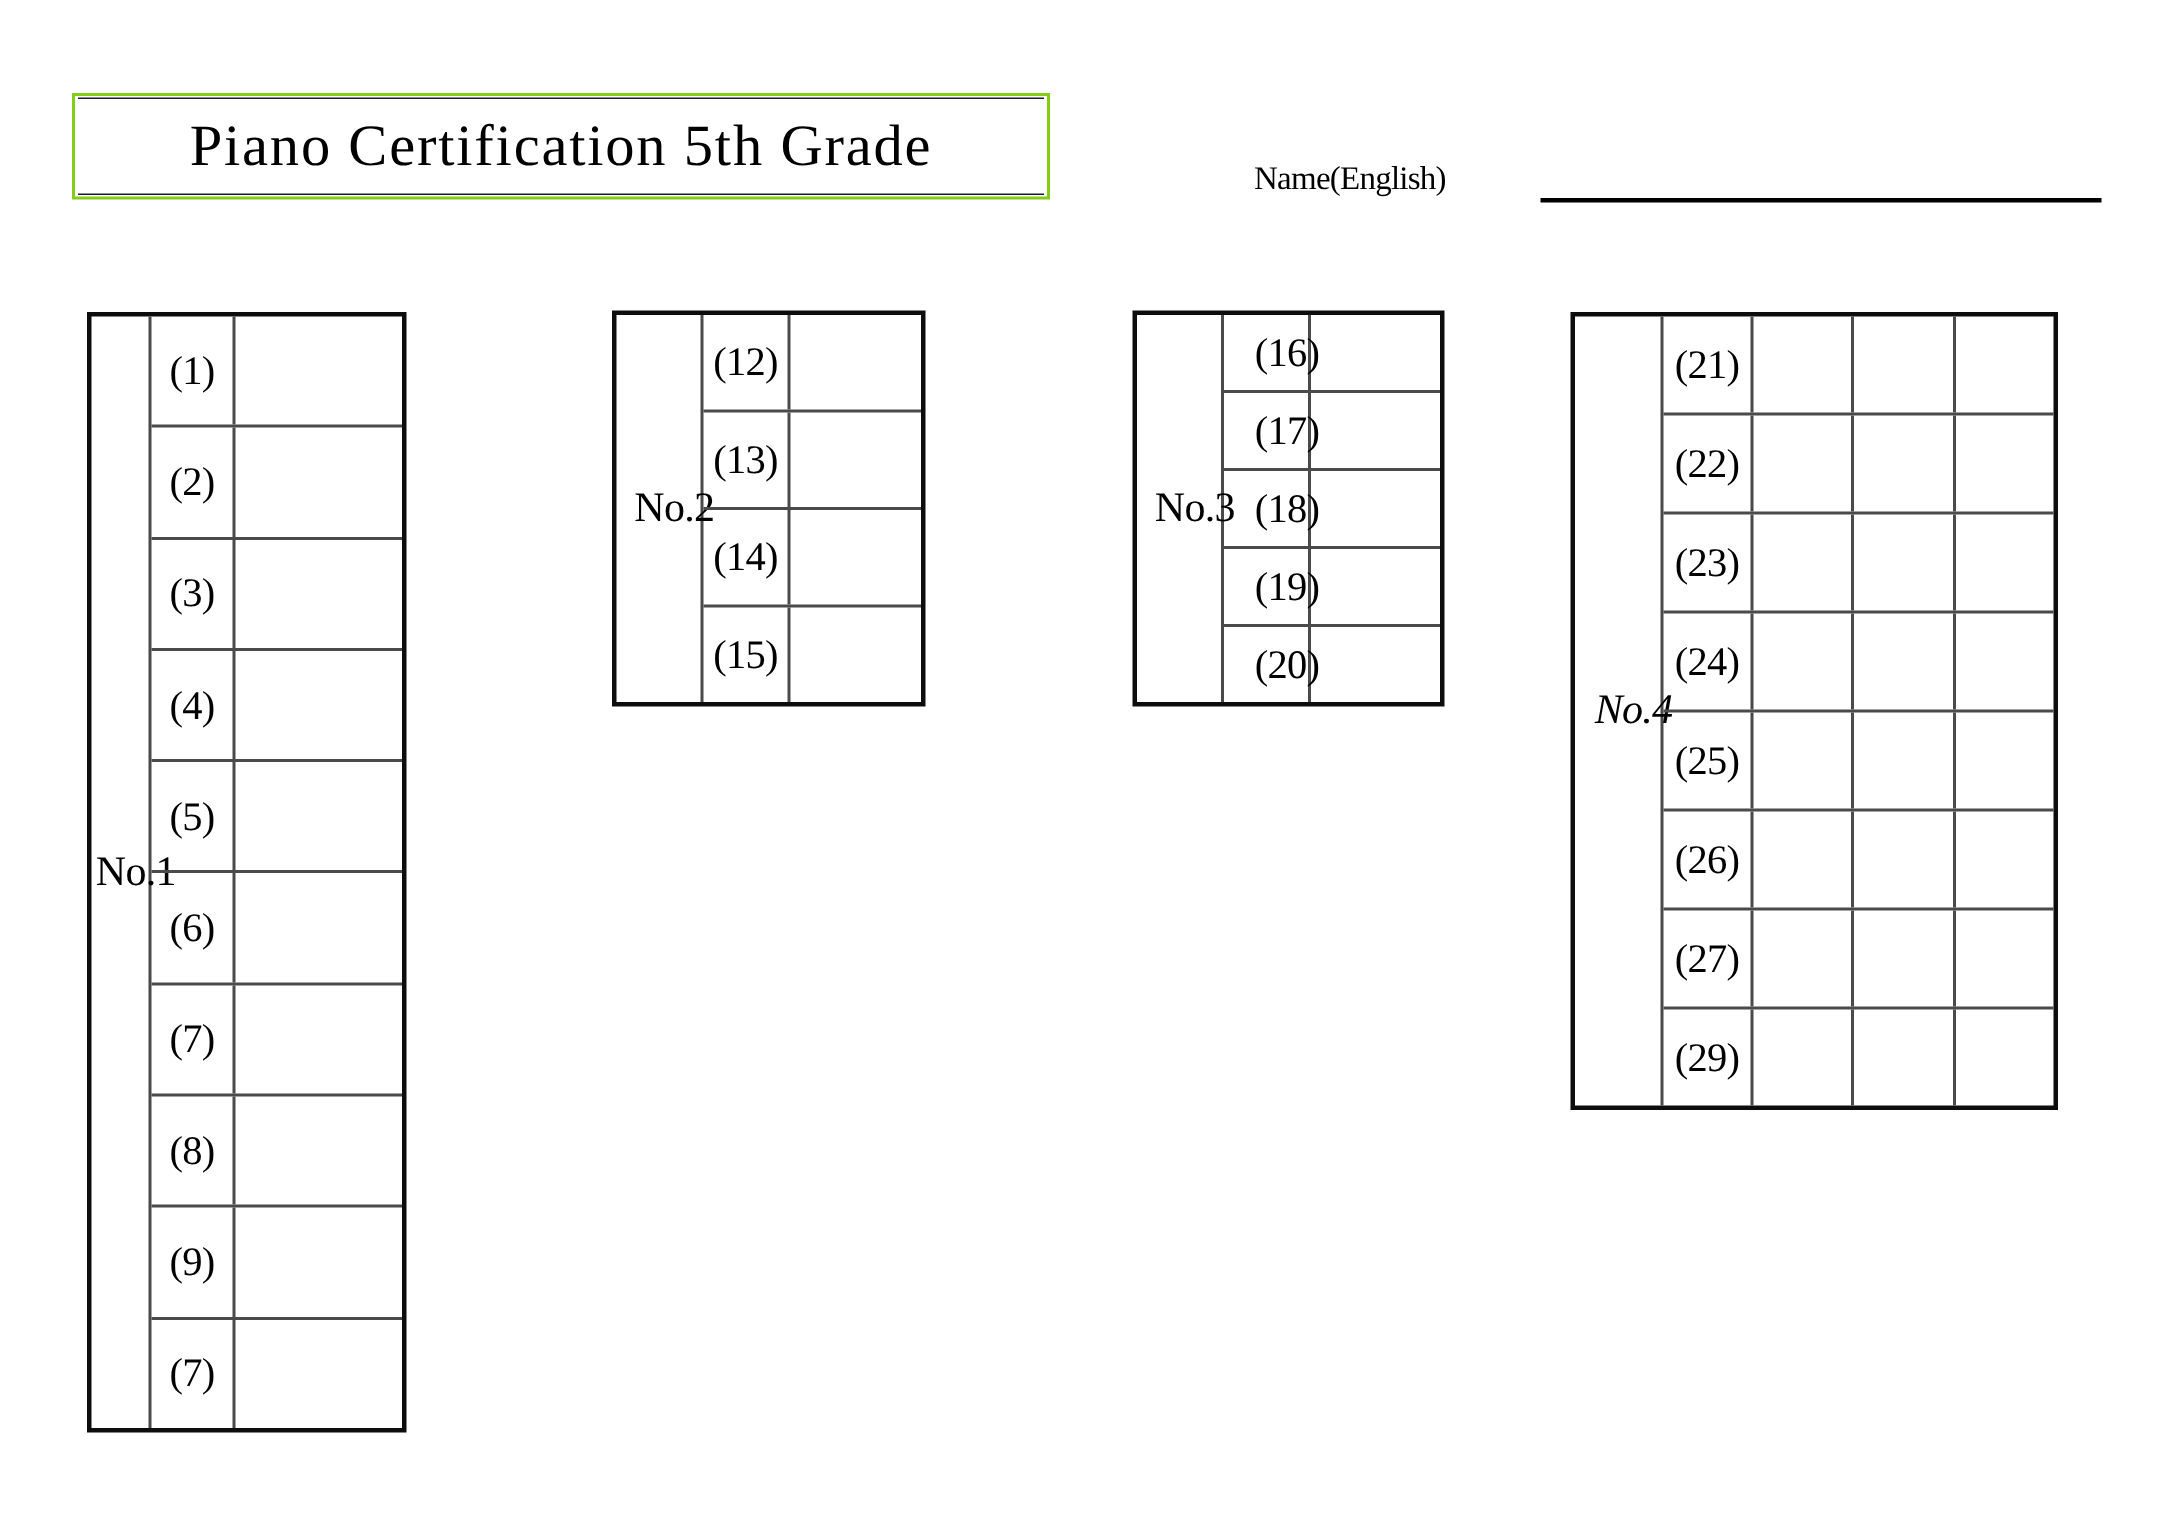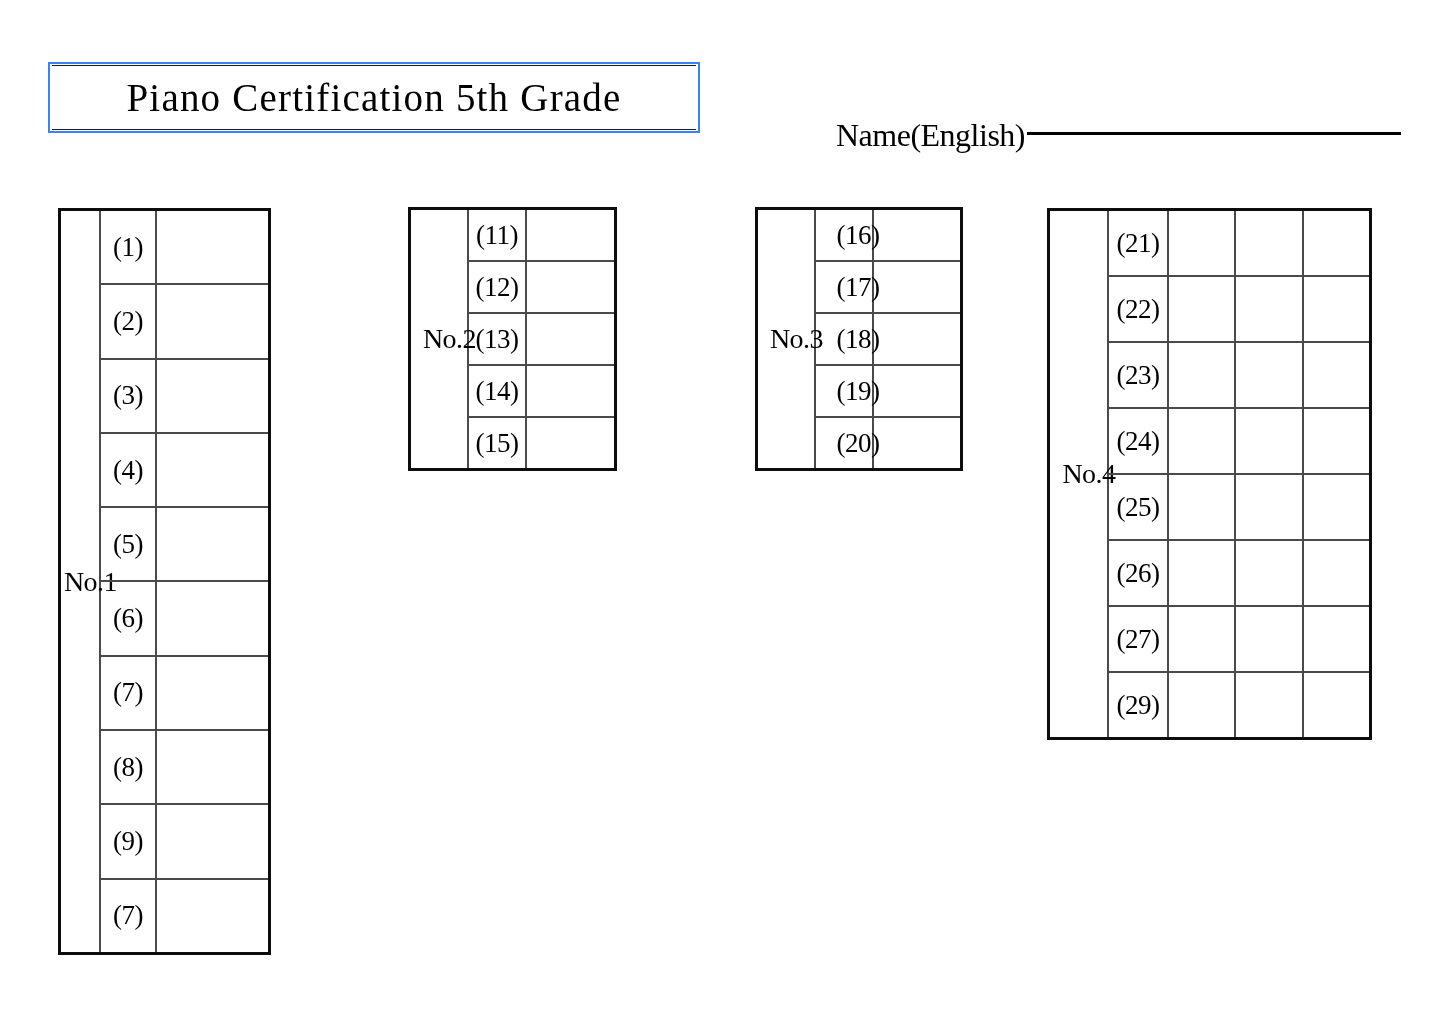--- a/index.html
+++ b/index.html
@@ -19,21 +19,21 @@
     color: #000000;
   }
 
   
   .title-box {
     position: absolute;
     left: 48px;
     top: 62px;
     width: 652px;
     height: 71px;
-    border: 2px solid #3b82f6;
+    border: 2px solid #84cc16;
     box-sizing: border-box;
     background: #ffffff;
     display: flex;
     align-items: center;
     justify-content: center;
   }
   .title-box::before {
     content: "";
     position: absolute;
     left: 2px; right: 2px; top: 1px;
@@ -59,25 +59,24 @@
     position: absolute;
     left: 836px;
     top: 105px;
     width: 566px;
     height: 40px;
   }
   .name-label {
     position: absolute;
     left: 0;
     top: 0;
-    font-size: 32px;
+    font-size: 22px;
     line-height: 28px;
     white-space: nowrap;
     letter-spacing: -0.5px;
-    margin-top: 16px;
   }
   .name-line {
     position: absolute;
     left: 191px;
     top: 27px;
     width: 374px;
     height: 0;
     border-bottom: 3px solid #000000;
   }
 
@@ -152,21 +151,21 @@
 
   #table-2 { left: 408px;  top: 207px; width: 209px; height: 264px; }
   #table-2 .label-col { width: 58px; }
   #table-2 .num-cell  { width: 58px; }
 
   #table-3 { left: 755px;  top: 207px; width: 208px; height: 264px; }
   #table-3 .label-col { width: 58px; }
   #table-3 .num-cell  { width: 58px; padding-left: 28px; }
 
   #table-4 { left: 1047px; top: 208px; width: 325px; height: 532px; }
-  #table-4 .label-col { width: 59px; }
+  #table-4 .label-col { width: 59px; font-style: italic; }
   #table-4 .num-cell  { width: 60px; }
 </style>
 </head>
 <body>
 
 <div id="page">
 
   <div class="title-box">
     <span class="title-text">Piano Certification 5th Grade</span>
   </div>
@@ -244,26 +243,20 @@
           </div>
         </div>
       </div>
       <div class="ans-table" id="table-2">
         <div class="label-col">
           <span class="label-text">No.2</span>
         </div>
         <div class="rows-col">
           <div class="row">
             <div class="num-cell">
-              <span class="num-text">(11)</span>
-            </div>
-            <div class="ans-cell"></div>
-          </div>
-          <div class="row">
-            <div class="num-cell">
               <span class="num-text">(12)</span>
             </div>
             <div class="ans-cell"></div>
           </div>
           <div class="row">
             <div class="num-cell">
               <span class="num-text">(13)</span>
             </div>
             <div class="ans-cell"></div>
           </div>

